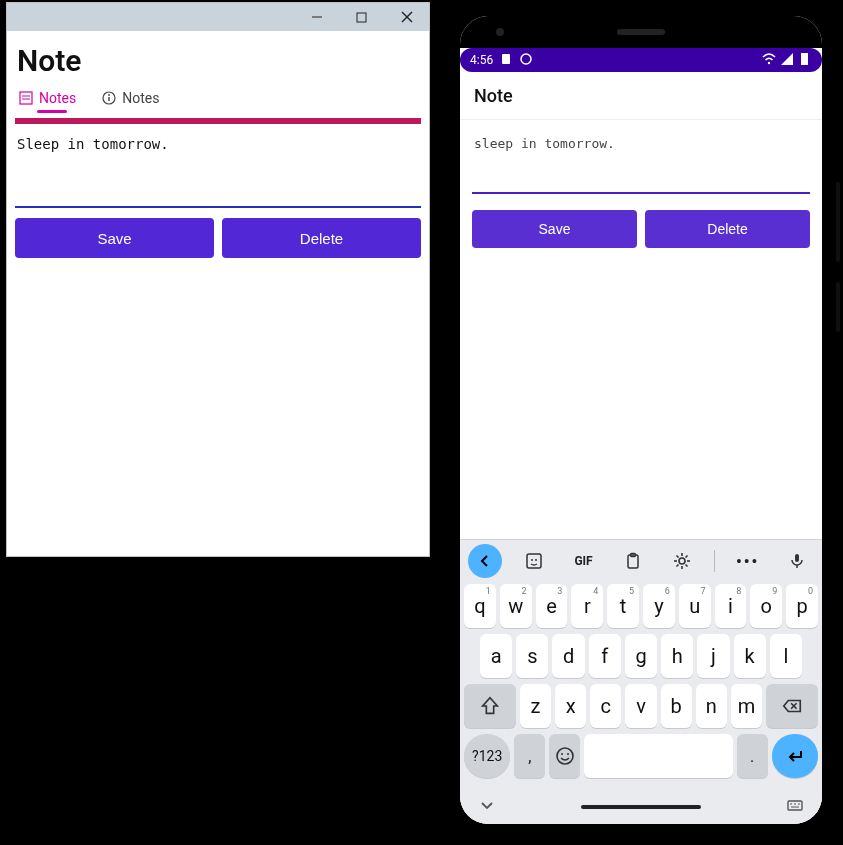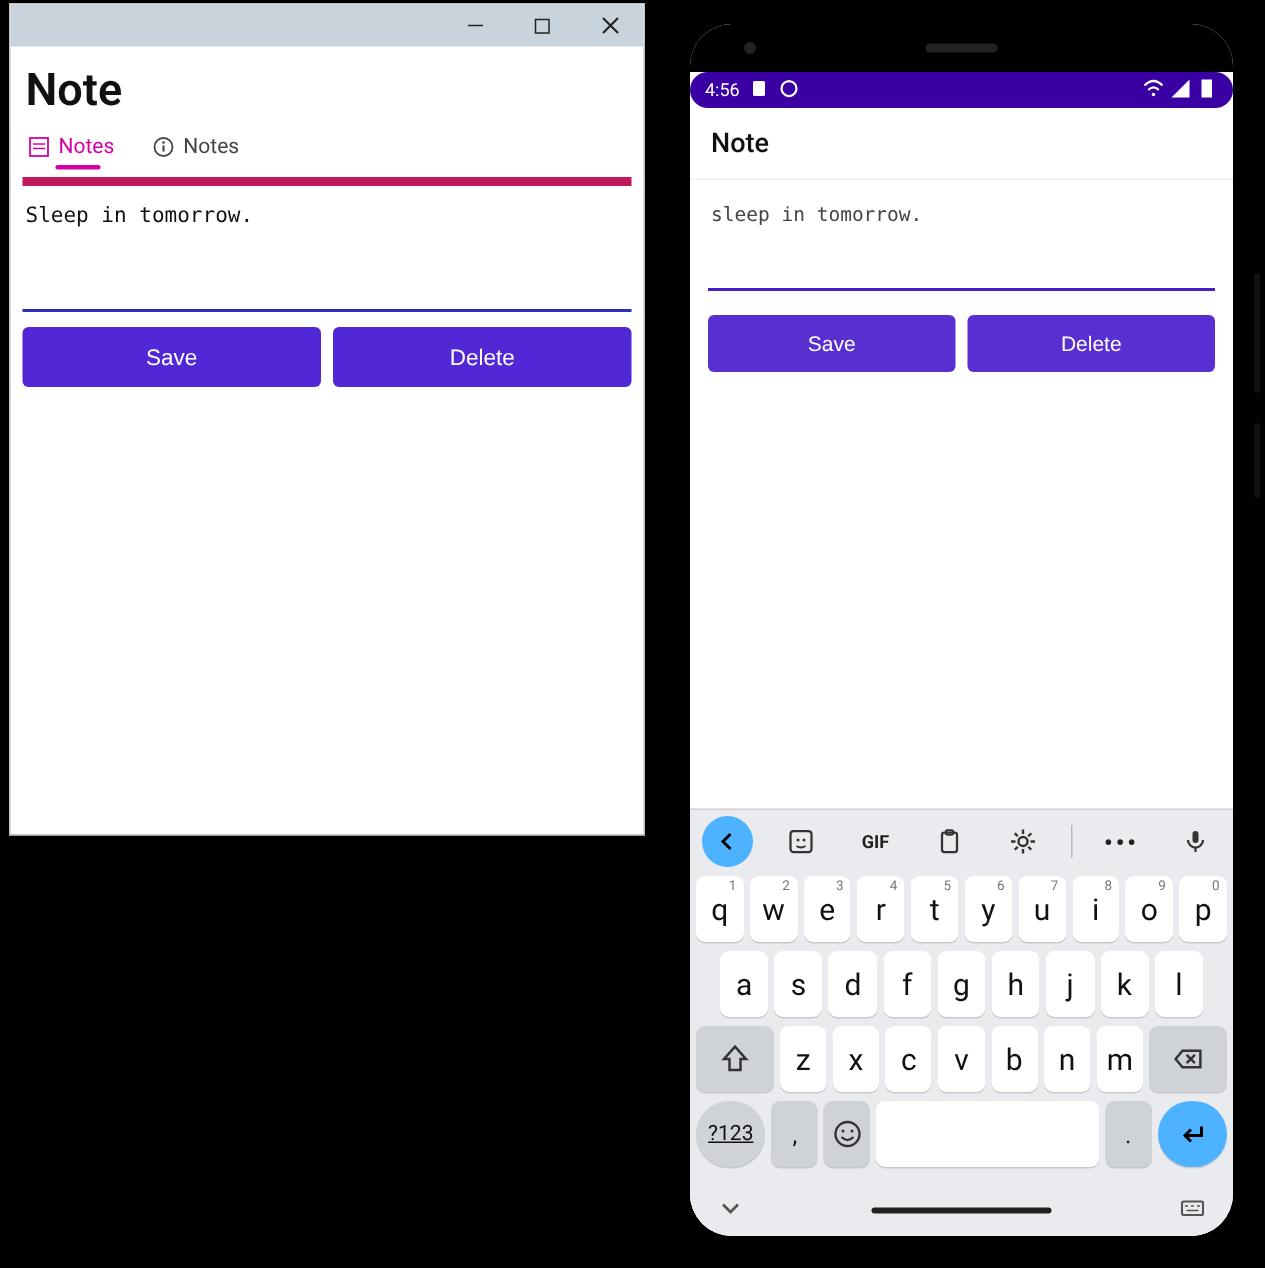--- a/index.html
+++ b/index.html
@@ -340,21 +340,21 @@
             </div>
           <div class="key fn back wide15">
             <svg viewBox="0 0 24 24">
                 <path d="M8 6 L21 6 L21 18 L8 18 L3 12 Z" fill="none" stroke="#333" stroke-width="1.8"></path>
                 <line x1="11" y1="9" x2="17" y2="15" stroke="#333" stroke-width="1.8"></line>
                 <line x1="17" y1="9" x2="11" y2="15" stroke="#333" stroke-width="1.8"></line>
               </svg>
           </div>
         </div>
         <div class="kb-row">
-          <div class="key fn wide15" style="border-radius:22px; font-size:14px;text-decoration:underline;">?123</div>
+          <div class="key fn wide15" style="border-radius:22px; font-size:14px;">?123</div>
           <div class="key fn" style="flex:1;">,</div>
           <div class="key fn" style="flex:1;">
             <svg width="22" height="22" viewBox="0 0 22 22">
                 <circle cx="11" cy="11" r="8" fill="none" stroke="#333" stroke-width="1.6"></circle>
                 <circle cx="8" cy="9" r="1" fill="#333"></circle>
                 <circle cx="14" cy="9" r="1" fill="#333"></circle>
                 <path d="M7 13 Q11 17 15 13" fill="none" stroke="#333" stroke-width="1.5"></path>
               </svg>
           </div>
           <div class="key space"></div>

